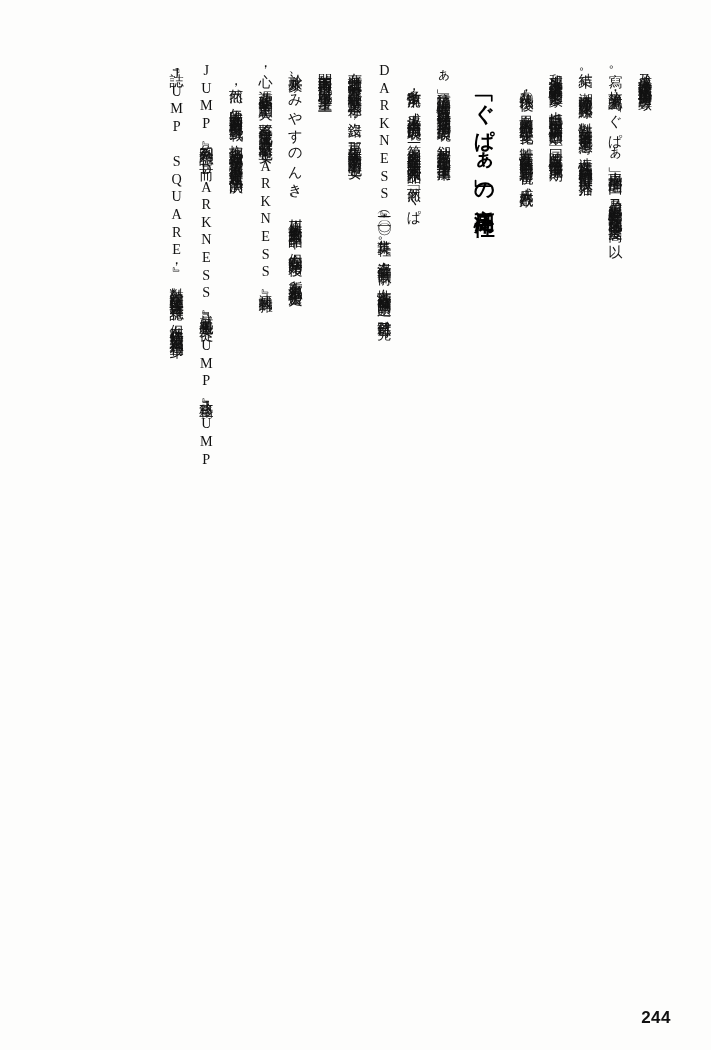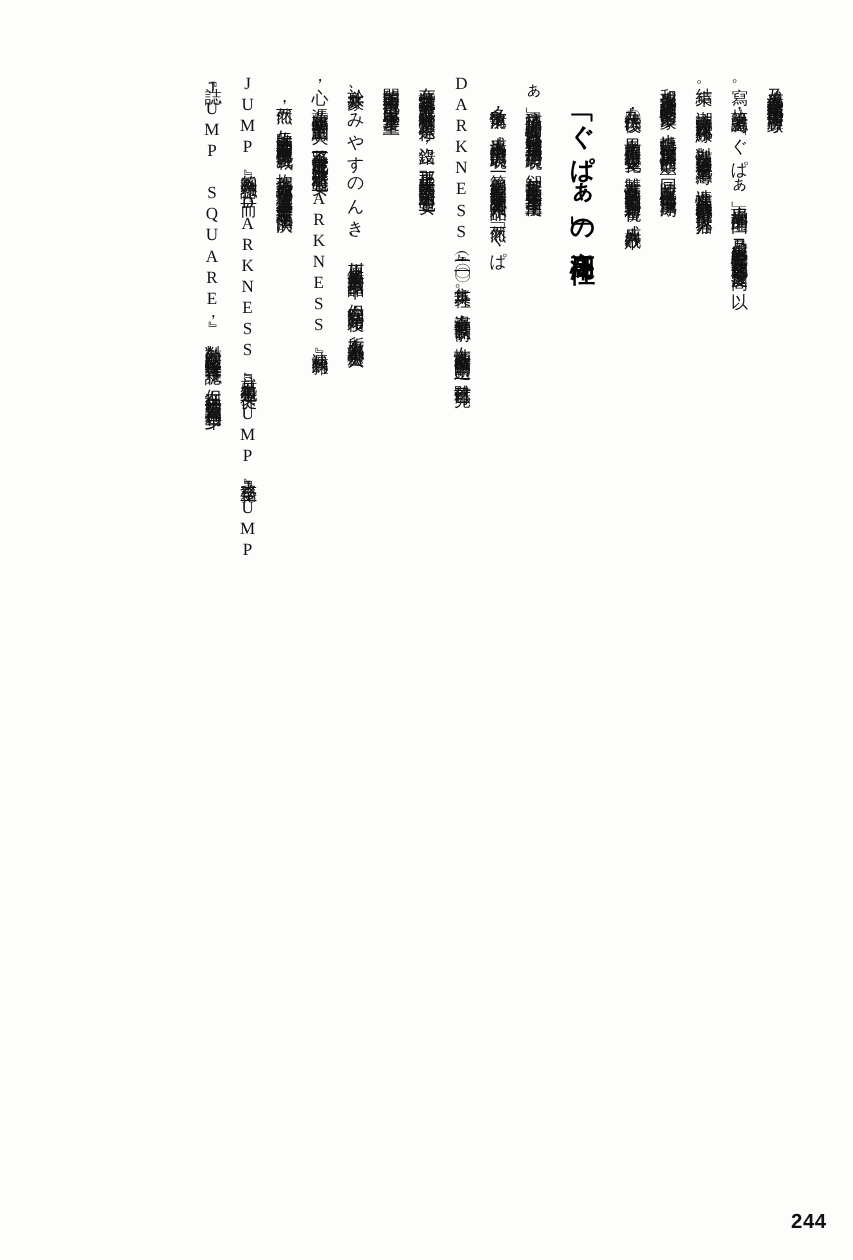--- a/index.html
+++ b/index.html
@@ -62,21 +62,21 @@
     line-height: 1.5;
     color: #000;
   }
 
   .col.gap-before {
     margin-right: 10px;
   }
 
   .page-number {
     position: absolute;
-    right: 22px;
+    right: 40px;
     bottom: 22px;
     font-size: 17px;
     font-weight: bold;
     font-family: "Liberation Sans", sans-serif;
     color: #111;
     letter-spacing: 0.5px;
     margin-left: 26px;
   }
 </style>
 </head>

